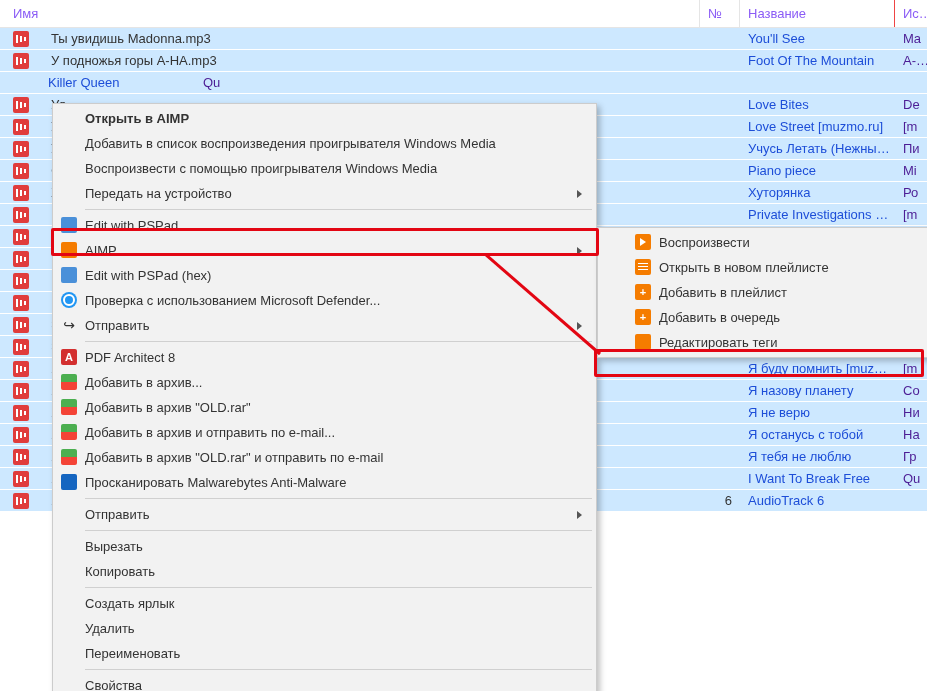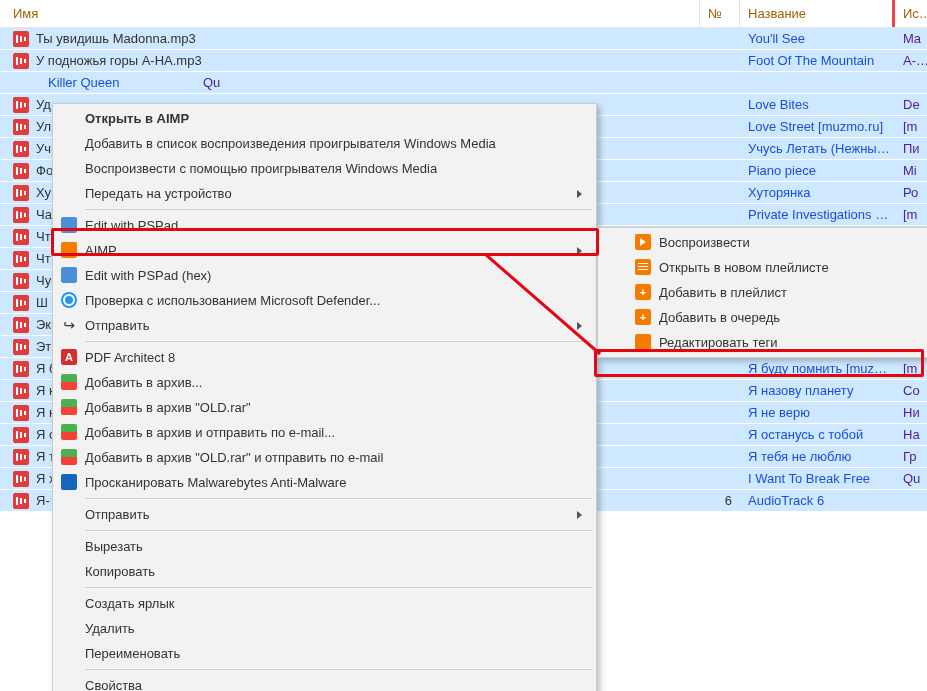--- a/index.html
+++ b/index.html
@@ -12,42 +12,42 @@
     overflow: hidden;
     position: relative;
     color: #333;
   }
   .header-row {
     display: flex;
     background: #fff;
     border-bottom: 1px solid #e5e5e5;
     height: 28px;
     align-items: center;
-    color: #a16207;
+    color: #8b5cf6;
     font-size: 13px;
   }
   .col-name { flex: 0 0 700px; padding-left: 13px; border-right: 1px solid #e5e5e5; height:100%; display:flex; align-items:center;}
   .col-num  { flex: 0 0 40px; text-align:left; padding-left:8px; border-right: 1px solid #e5e5e5; height:100%; display:flex; align-items:center;}
-  .col-title{ flex: 0 0 155px; padding-left: 8px; border-right: 3px solid #ef4444; height:100%; display:flex; align-items:center;}
+  .col-title{ flex: 0 0 155px; padding-left: 8px; border-right: 1px solid #ef4444; height:100%; display:flex; align-items:center;}
   .col-artist{flex: 1 1 auto; padding-left: 8px; height:100%; display:flex; align-items:center;}
 
   .table-body { position: relative; }
   .row {
     display: flex;
     height: 22px;
     align-items: center;
     background: #cde8ff;
     border-bottom: 1px solid #fff;
   }
   .cell-name {
     flex: 0 0 700px;
     padding-left: 13px;
     display: flex;
     align-items: center;
-    gap: 7px;
+    gap: 22px;
     overflow: hidden;
     white-space: nowrap;
     color: #333;
   }
   .cell-num { flex: 0 0 40px; text-align:right; padding-right:8px; color:#333;}
   .cell-title {
     flex: 0 0 155px;
     padding-left: 8px;
     color: #1d4ed8;
     overflow: hidden;

